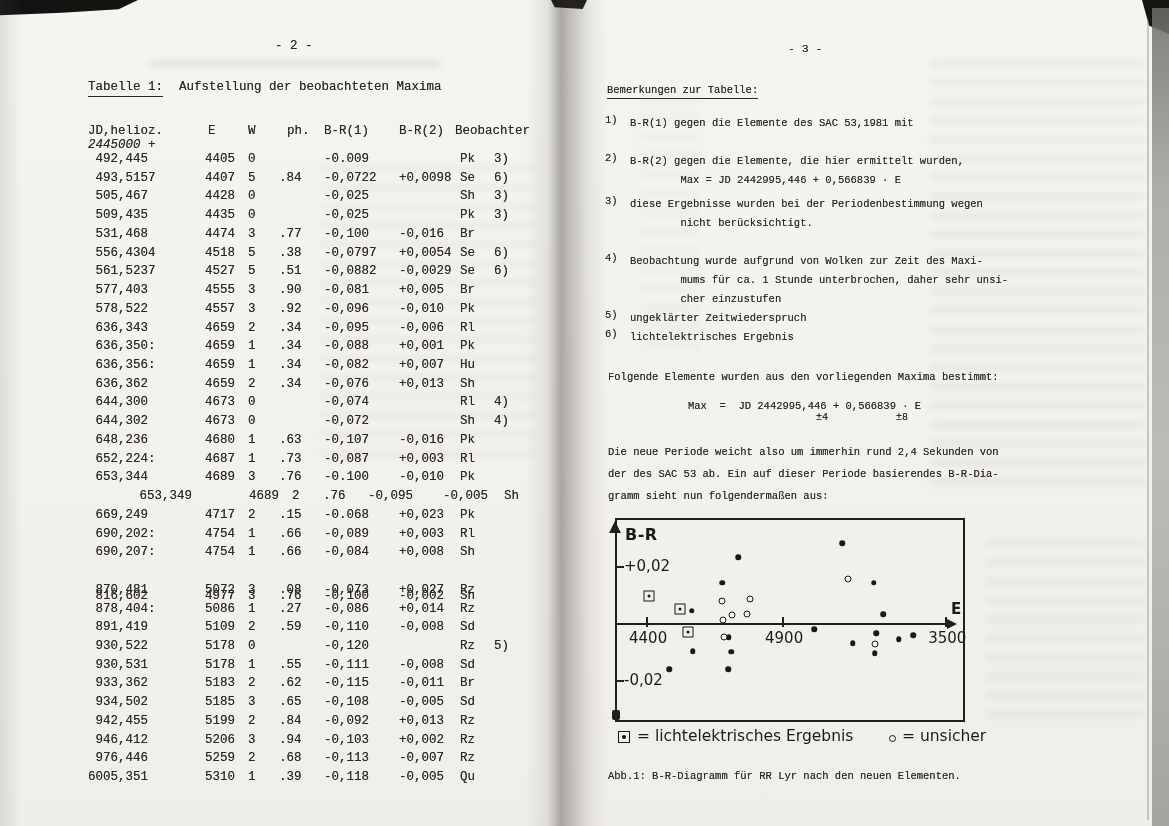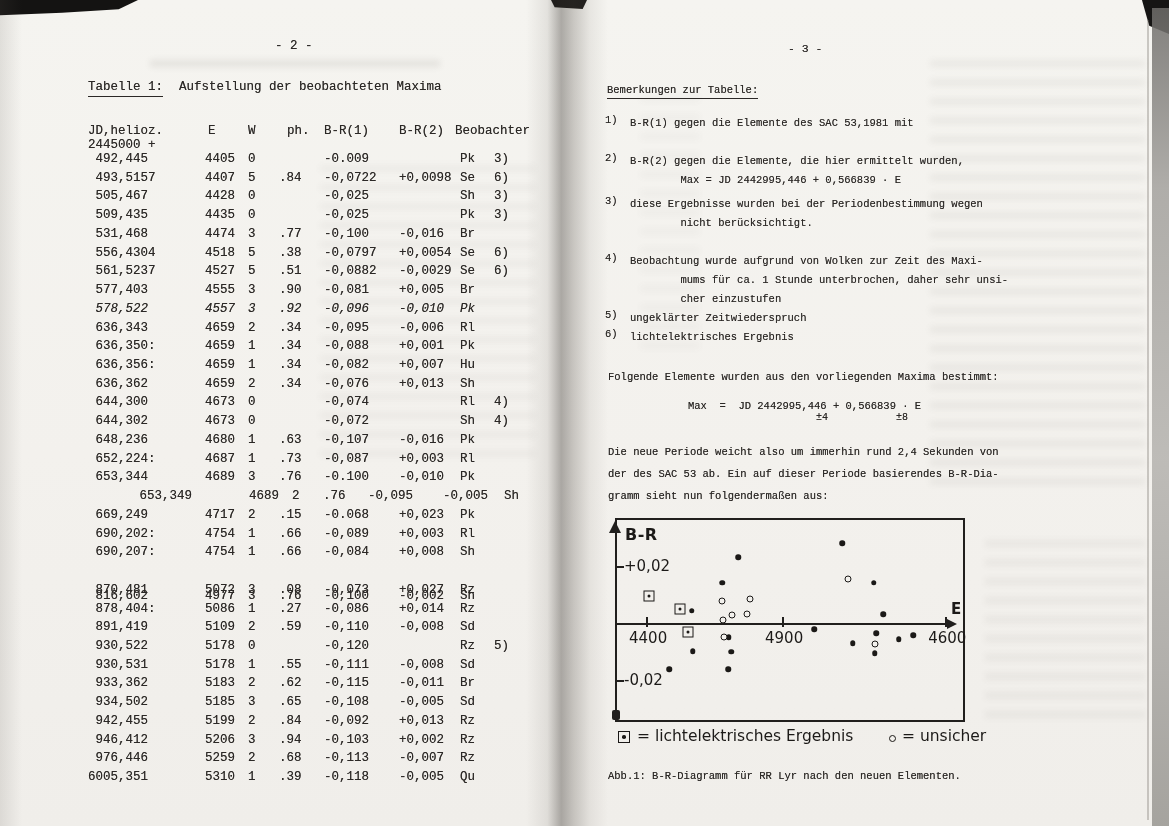--- a/index.html
+++ b/index.html
@@ -97,21 +97,21 @@
     <div class="typed pgL" style="left:88px;top:80px;"><span class="uline">Tabelle 1:</span><span style="margin-left:16px;">Aufstellung der beobachteten Maxima</span></div>
 
     <div id="thead" class="typed pgL" style="left:88px;top:124px;width:480px;height:32px;">
       <span class="h-jd">JD,helioz.</span>
       <span class="h-e">E</span>
       <span class="h-w">W</span>
       <span class="h-ph">ph.</span>
       <span class="h-b1">B-R(1)</span>
       <span class="h-b2">B-R(2)</span>
       <span class="h-ob">Beobachter</span>
-      <span style="left:0;top:14px;">2445000 +</span>
+      <span style="left:0;top:14px;font-style:italic;">2445000 +</span>
     </div>
 
     <div id="table-rows" style="position:absolute;left:88px;top:150px;width:480px;height:645px;">
         <div class="trow" style="top: 0px;">
           <span class="c-jd"> 492,445</span>
           <span class="c-e">4405</span>
           <span class="c-w">0</span>
           <span class="c-ph"></span>
           <span class="c-b1">-0.009</span>
           <span class="c-b2"></span>
@@ -181,21 +181,21 @@
         <div class="trow" style="top: 131.11px;">
           <span class="c-jd"> 577,403</span>
           <span class="c-e">4555</span>
           <span class="c-w">3</span>
           <span class="c-ph">.90</span>
           <span class="c-b1">-0,081</span>
           <span class="c-b2">+0,005</span>
           <span class="c-ob">Br</span>
           <span class="c-no"></span>
         </div>
-        <div class="trow" style="top: 149.84px; font-style: italic;">
+        <div class="trow" style="top: 149.84px;">
           <span class="c-jd"> 578,522</span>
           <span class="c-e">4557</span>
           <span class="c-w">3</span>
           <span class="c-ph">.92</span>
           <span class="c-b1">-0,096</span>
           <span class="c-b2">-0,010</span>
           <span class="c-ob">Pk</span>
           <span class="c-no"></span>
         </div>
         <div class="trow" style="top: 168.57px;">
@@ -505,21 +505,21 @@
       <div class="xaxis"></div>
       <div class="xarrow"></div>
       <div class="ylab hand">B-R</div>
       <div class="xlab hand">E</div>
       <div id="chart-ticks">
           <div class="xtick" style="left: 29px;"></div>
           <div class="xtick-lab hand" style="left: 12px;">4400</div>
           <div class="xtick" style="left: 165px;"></div>
           <div class="xtick-lab hand" style="left: 148px;">4900</div>
           <div class="xtick" style="left: 328.2px;"></div>
-          <div class="xtick-lab hand" style="left: 311.2px;">4600</div>
+          <div class="xtick-lab hand" style="left: 311.2px;">3500</div>
           <div class="ytick" style="top: 46px;"></div>
           <div class="ytick-lab hand" style="top: 37px;">+0,02</div>
           <div class="ytick" style="top: 160px;"></div>
           <div class="ytick-lab hand" style="top: 151px;">-0,02</div>
         </div>
       <div id="chart-points">
           <div class="pt pt-f" style="left: 74.88px; top: 90.89px;"></div>
           <div class="pt pt-f" style="left: 121.12px; top: 37.025px;"></div>
           <div class="pt pt-f" style="left: 105.072px; top: 62.96px;"></div>
           <div class="pt pt-f" style="left: 111.872px; top: 117.11px;"></div>

